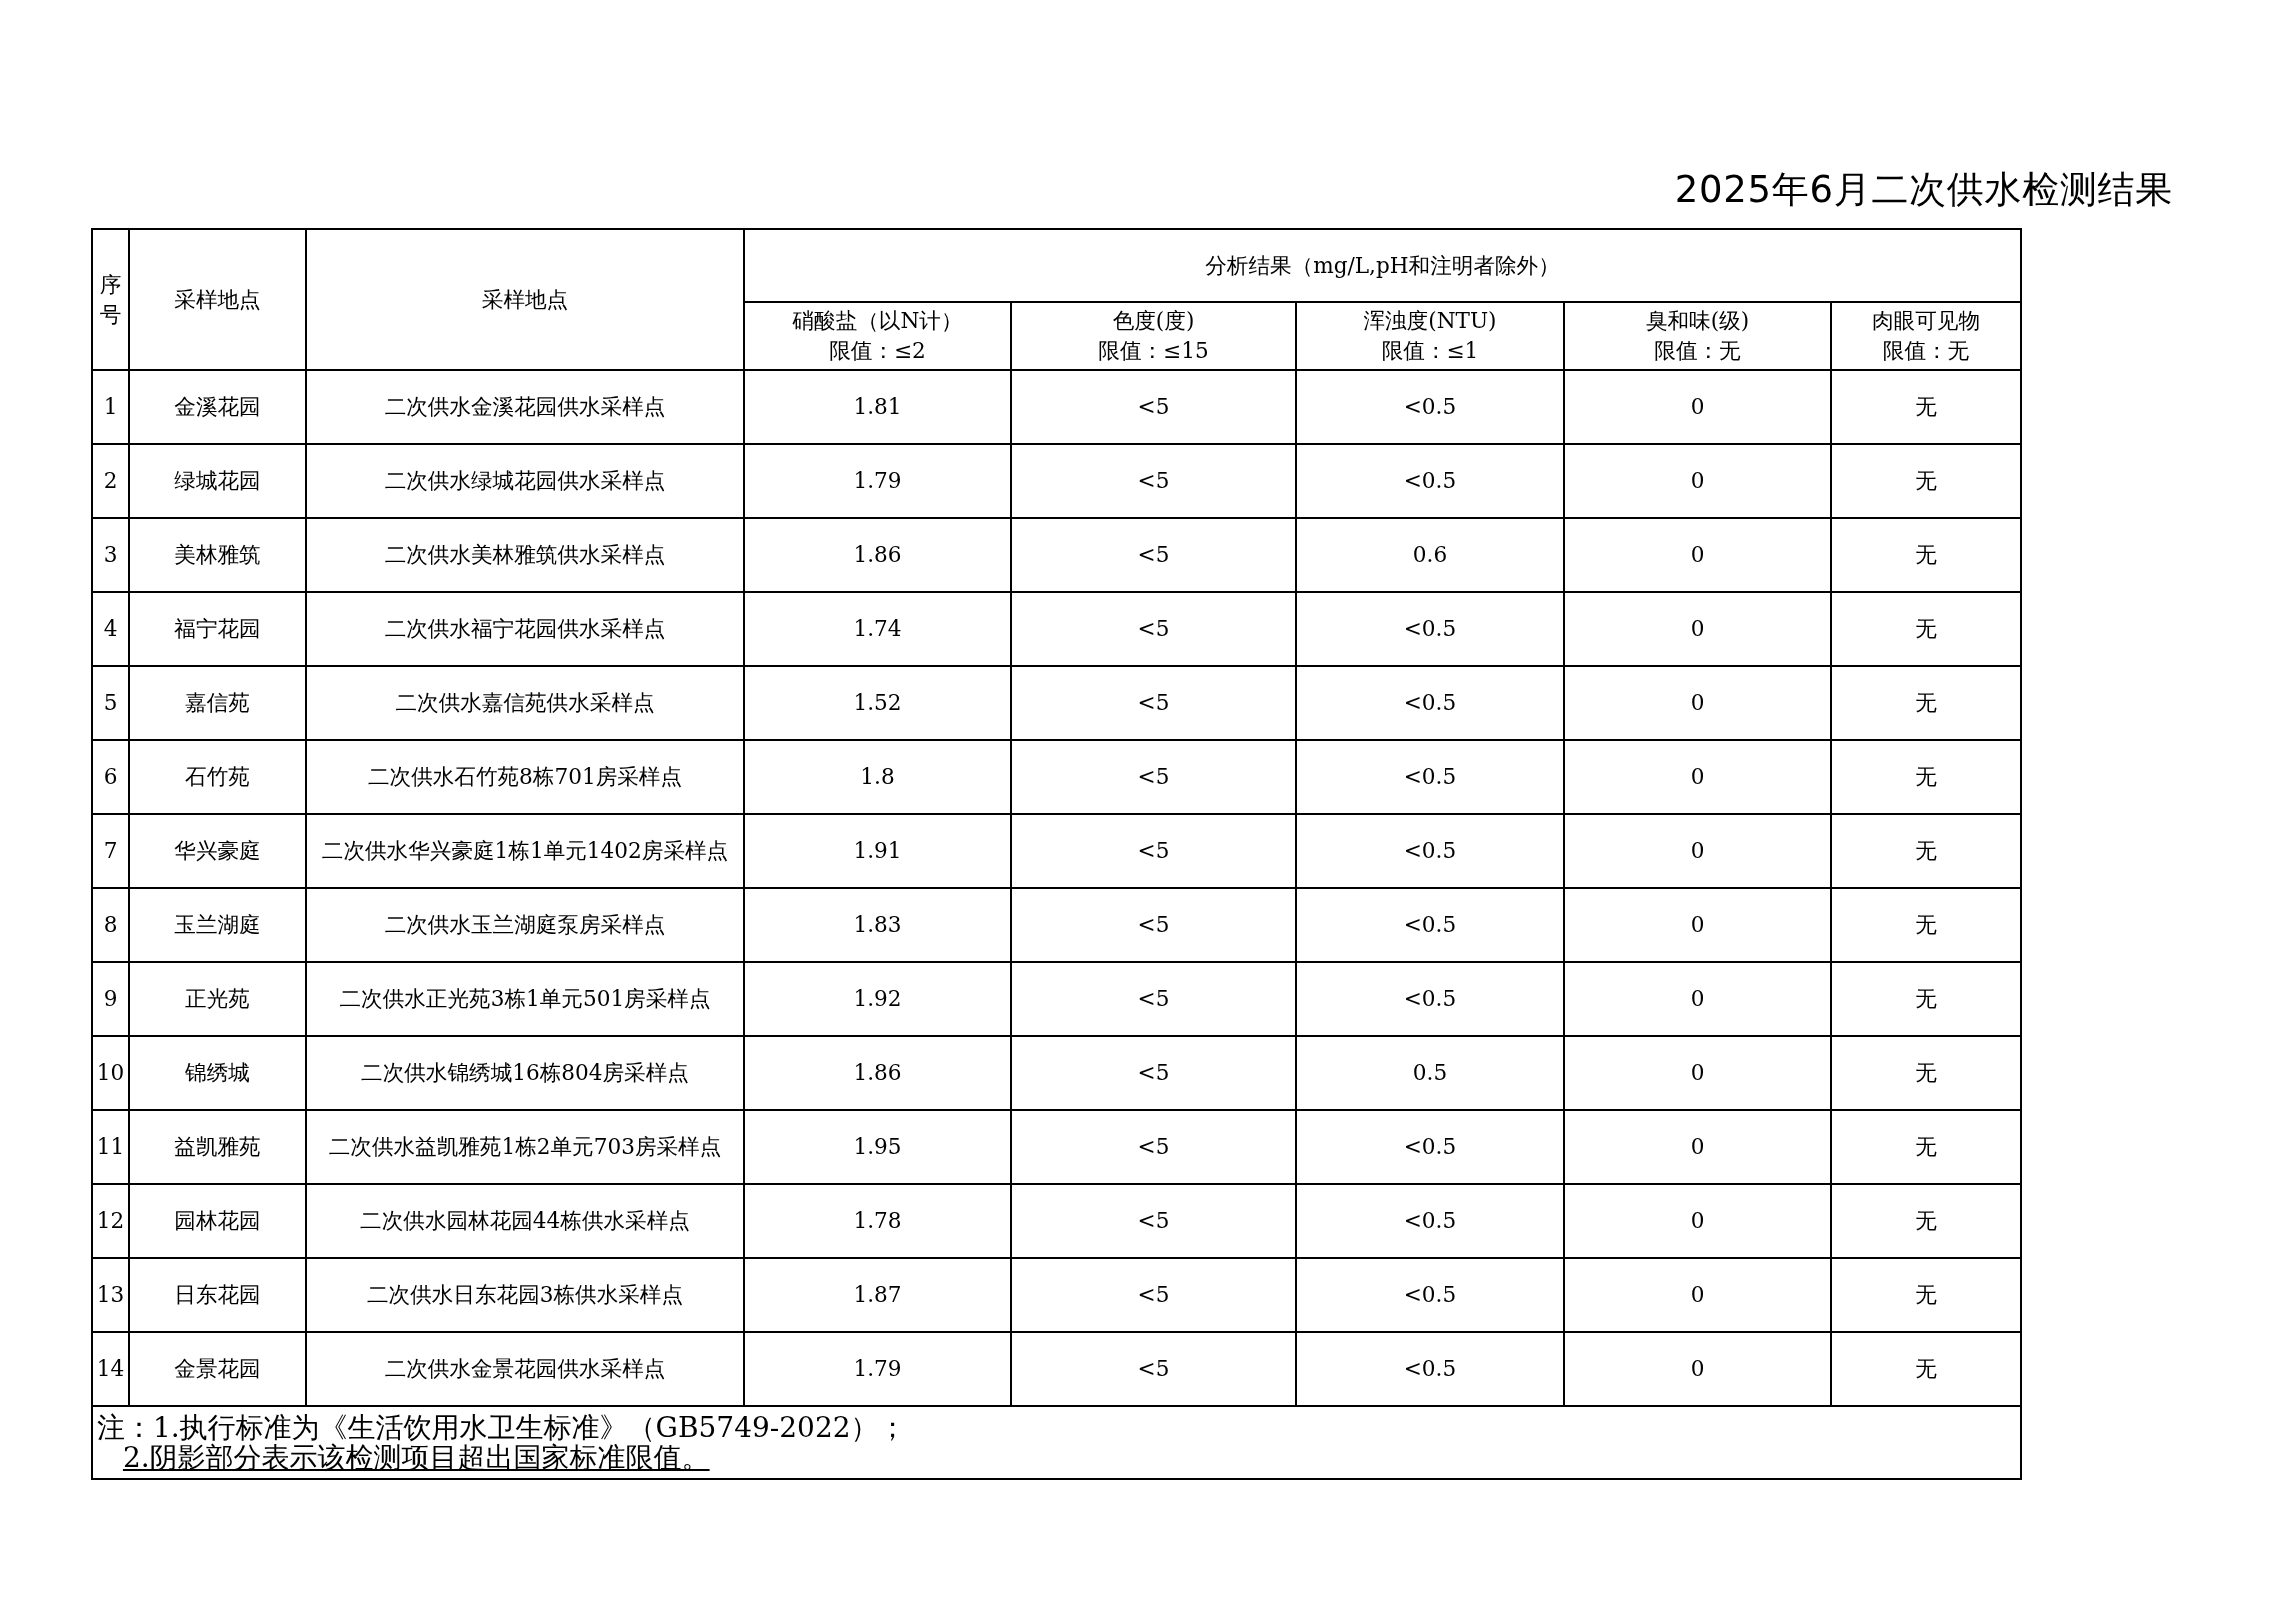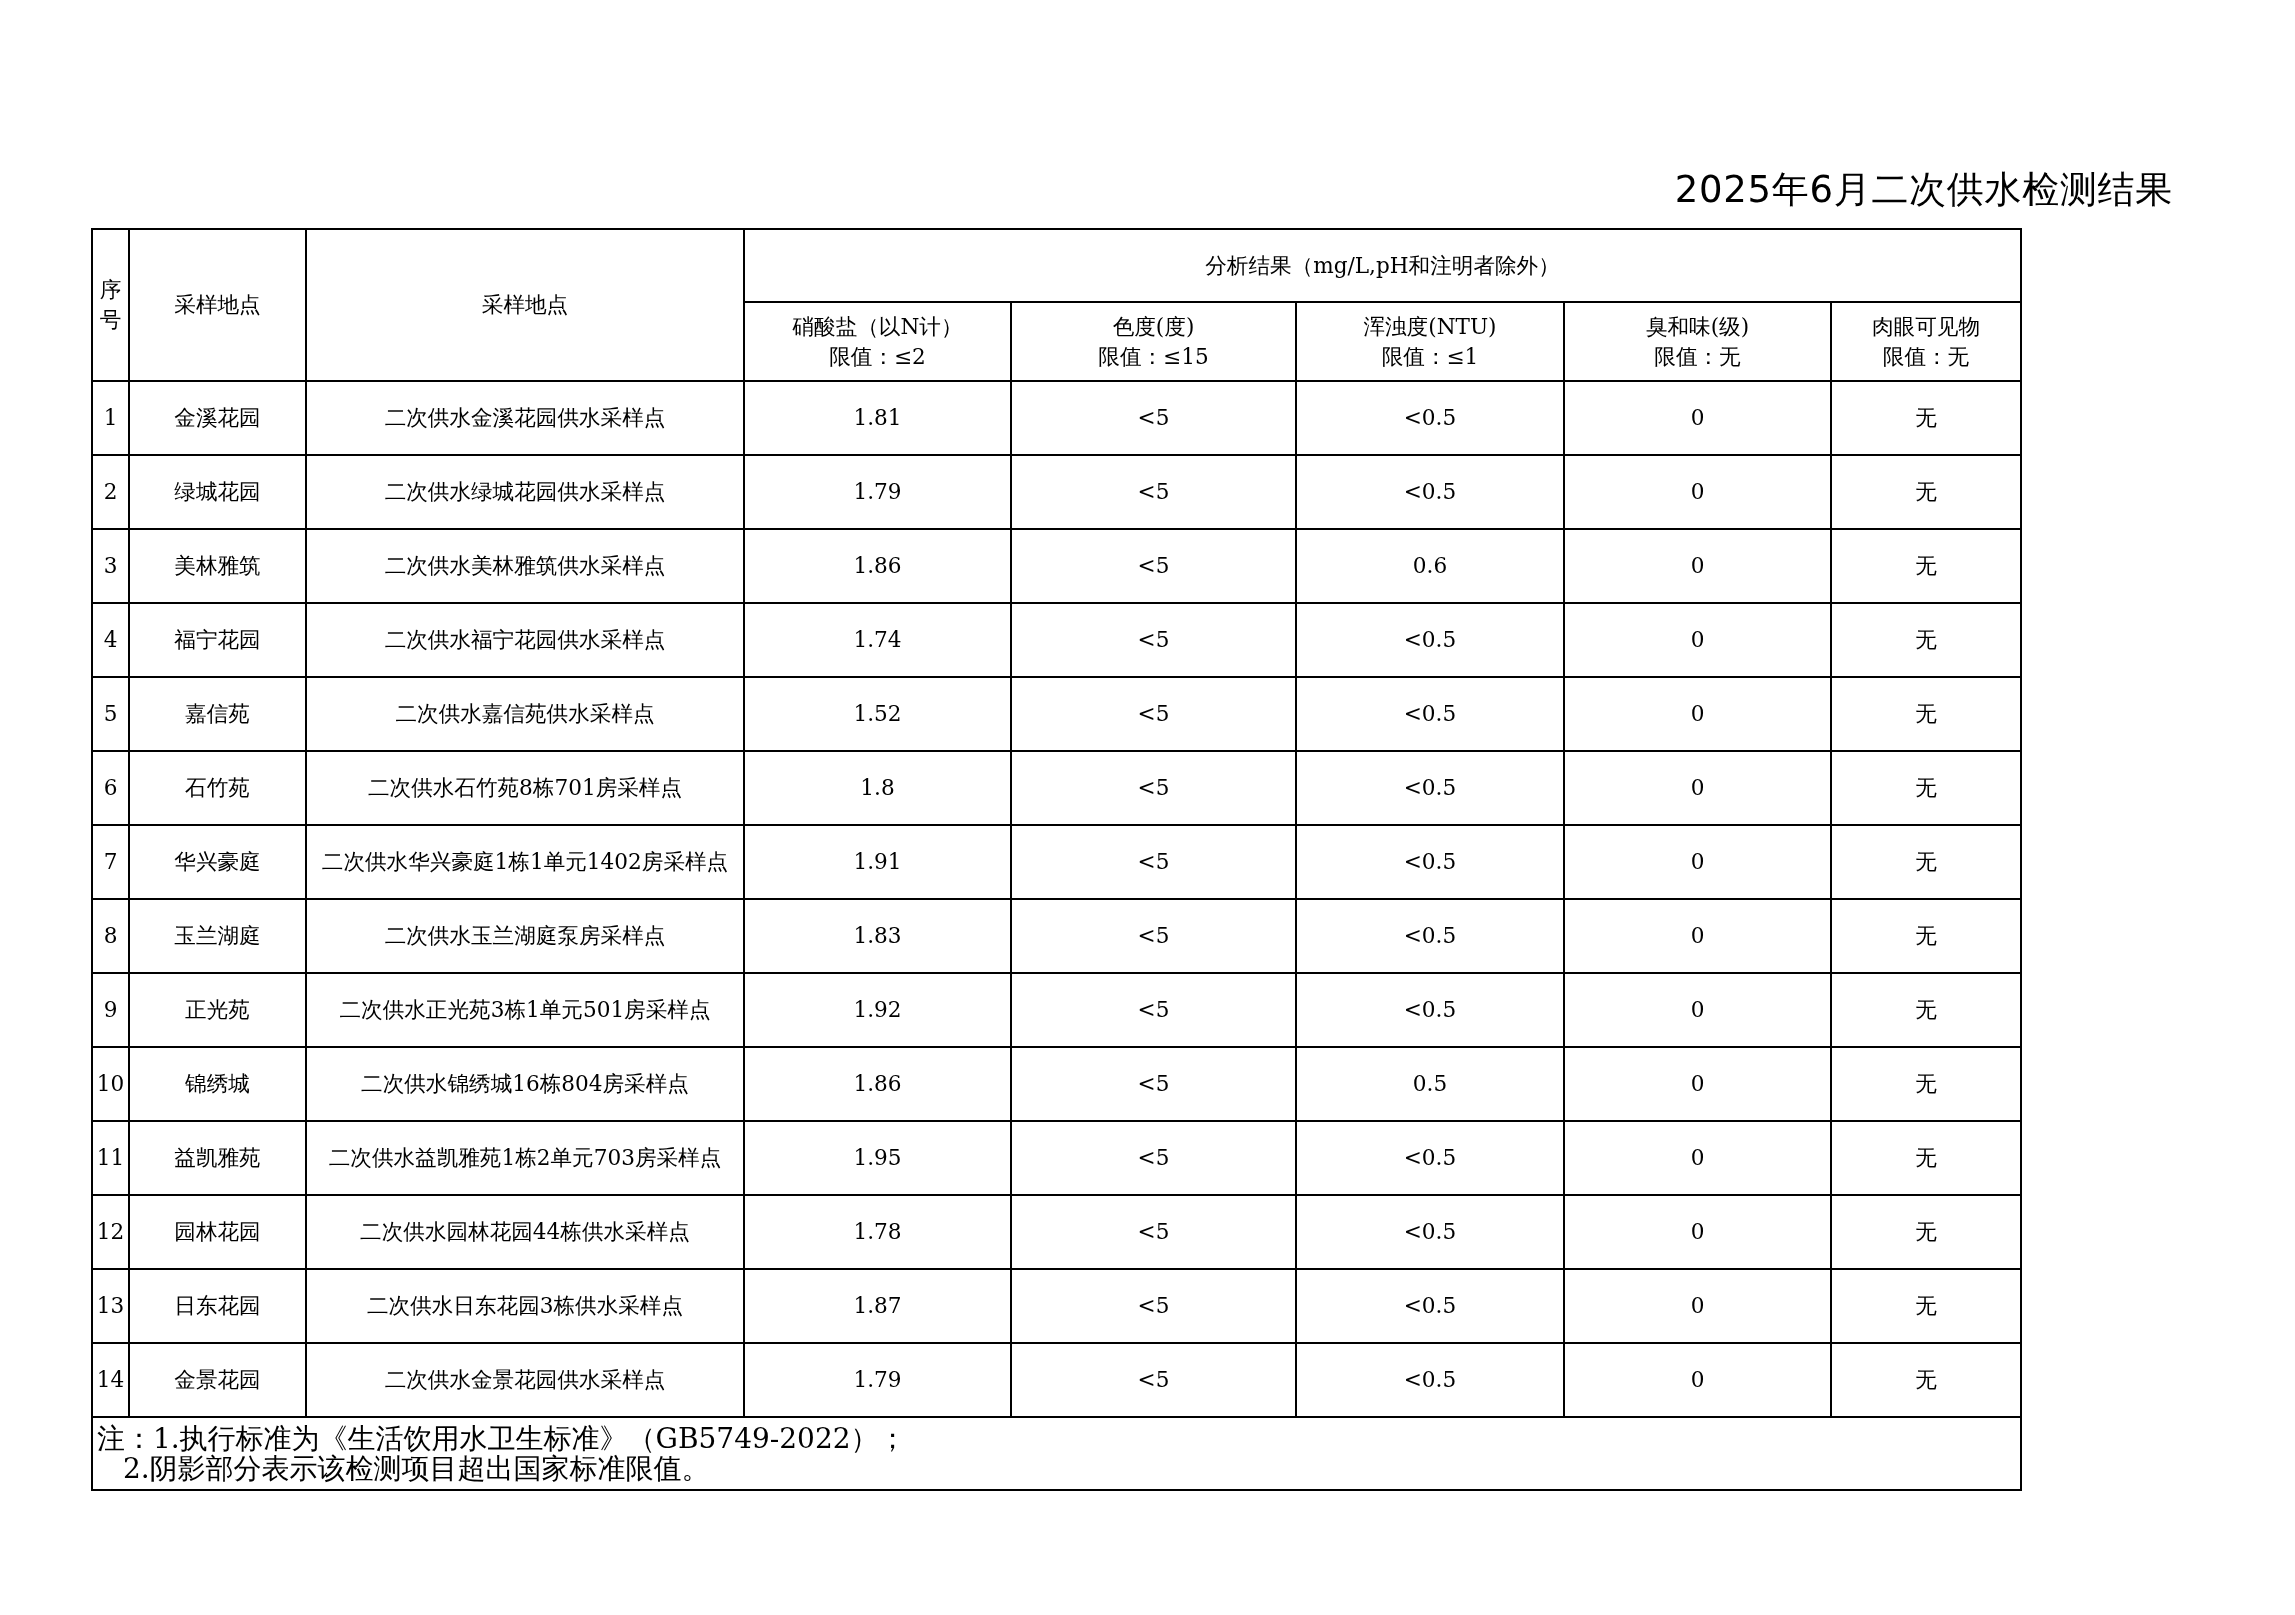--- a/index.html
+++ b/index.html
@@ -16,25 +16,25 @@
   table.report {
     position:absolute; left:91px; top:228px;
     border-collapse:collapse; table-layout:fixed;
     width:1928px;
   }
   table.report td, table.report th {
     border:2px solid #000; text-align:center; vertical-align:middle;
     font-weight:normal; padding:0; font-size:21.6px; line-height:30px;
   }
   .h1 { height:73px; }
-  .h2 { height:79px; }
+  .h2 { height:68px; }
   .row td { height:72px; }
   .note-cell { text-align:left !important; padding-left:3.9px !important; height:71px; }
   .note-line { display:block; font-size:28px; line-height:30px; }
-  .note-line.indent { padding-left:26px; }
+  .note-line.indent { padding-left:26px;text-decoration:underline; }
   .seq-head { font-size:25px; line-height:31px; }
   .big-head { font-size:25px; }
   .sub { display:block; }
 </style>
 </head>
 <body>
 
 <div class="title">2025年6月二次供水检测结果</div>
 
 <table class="report">

